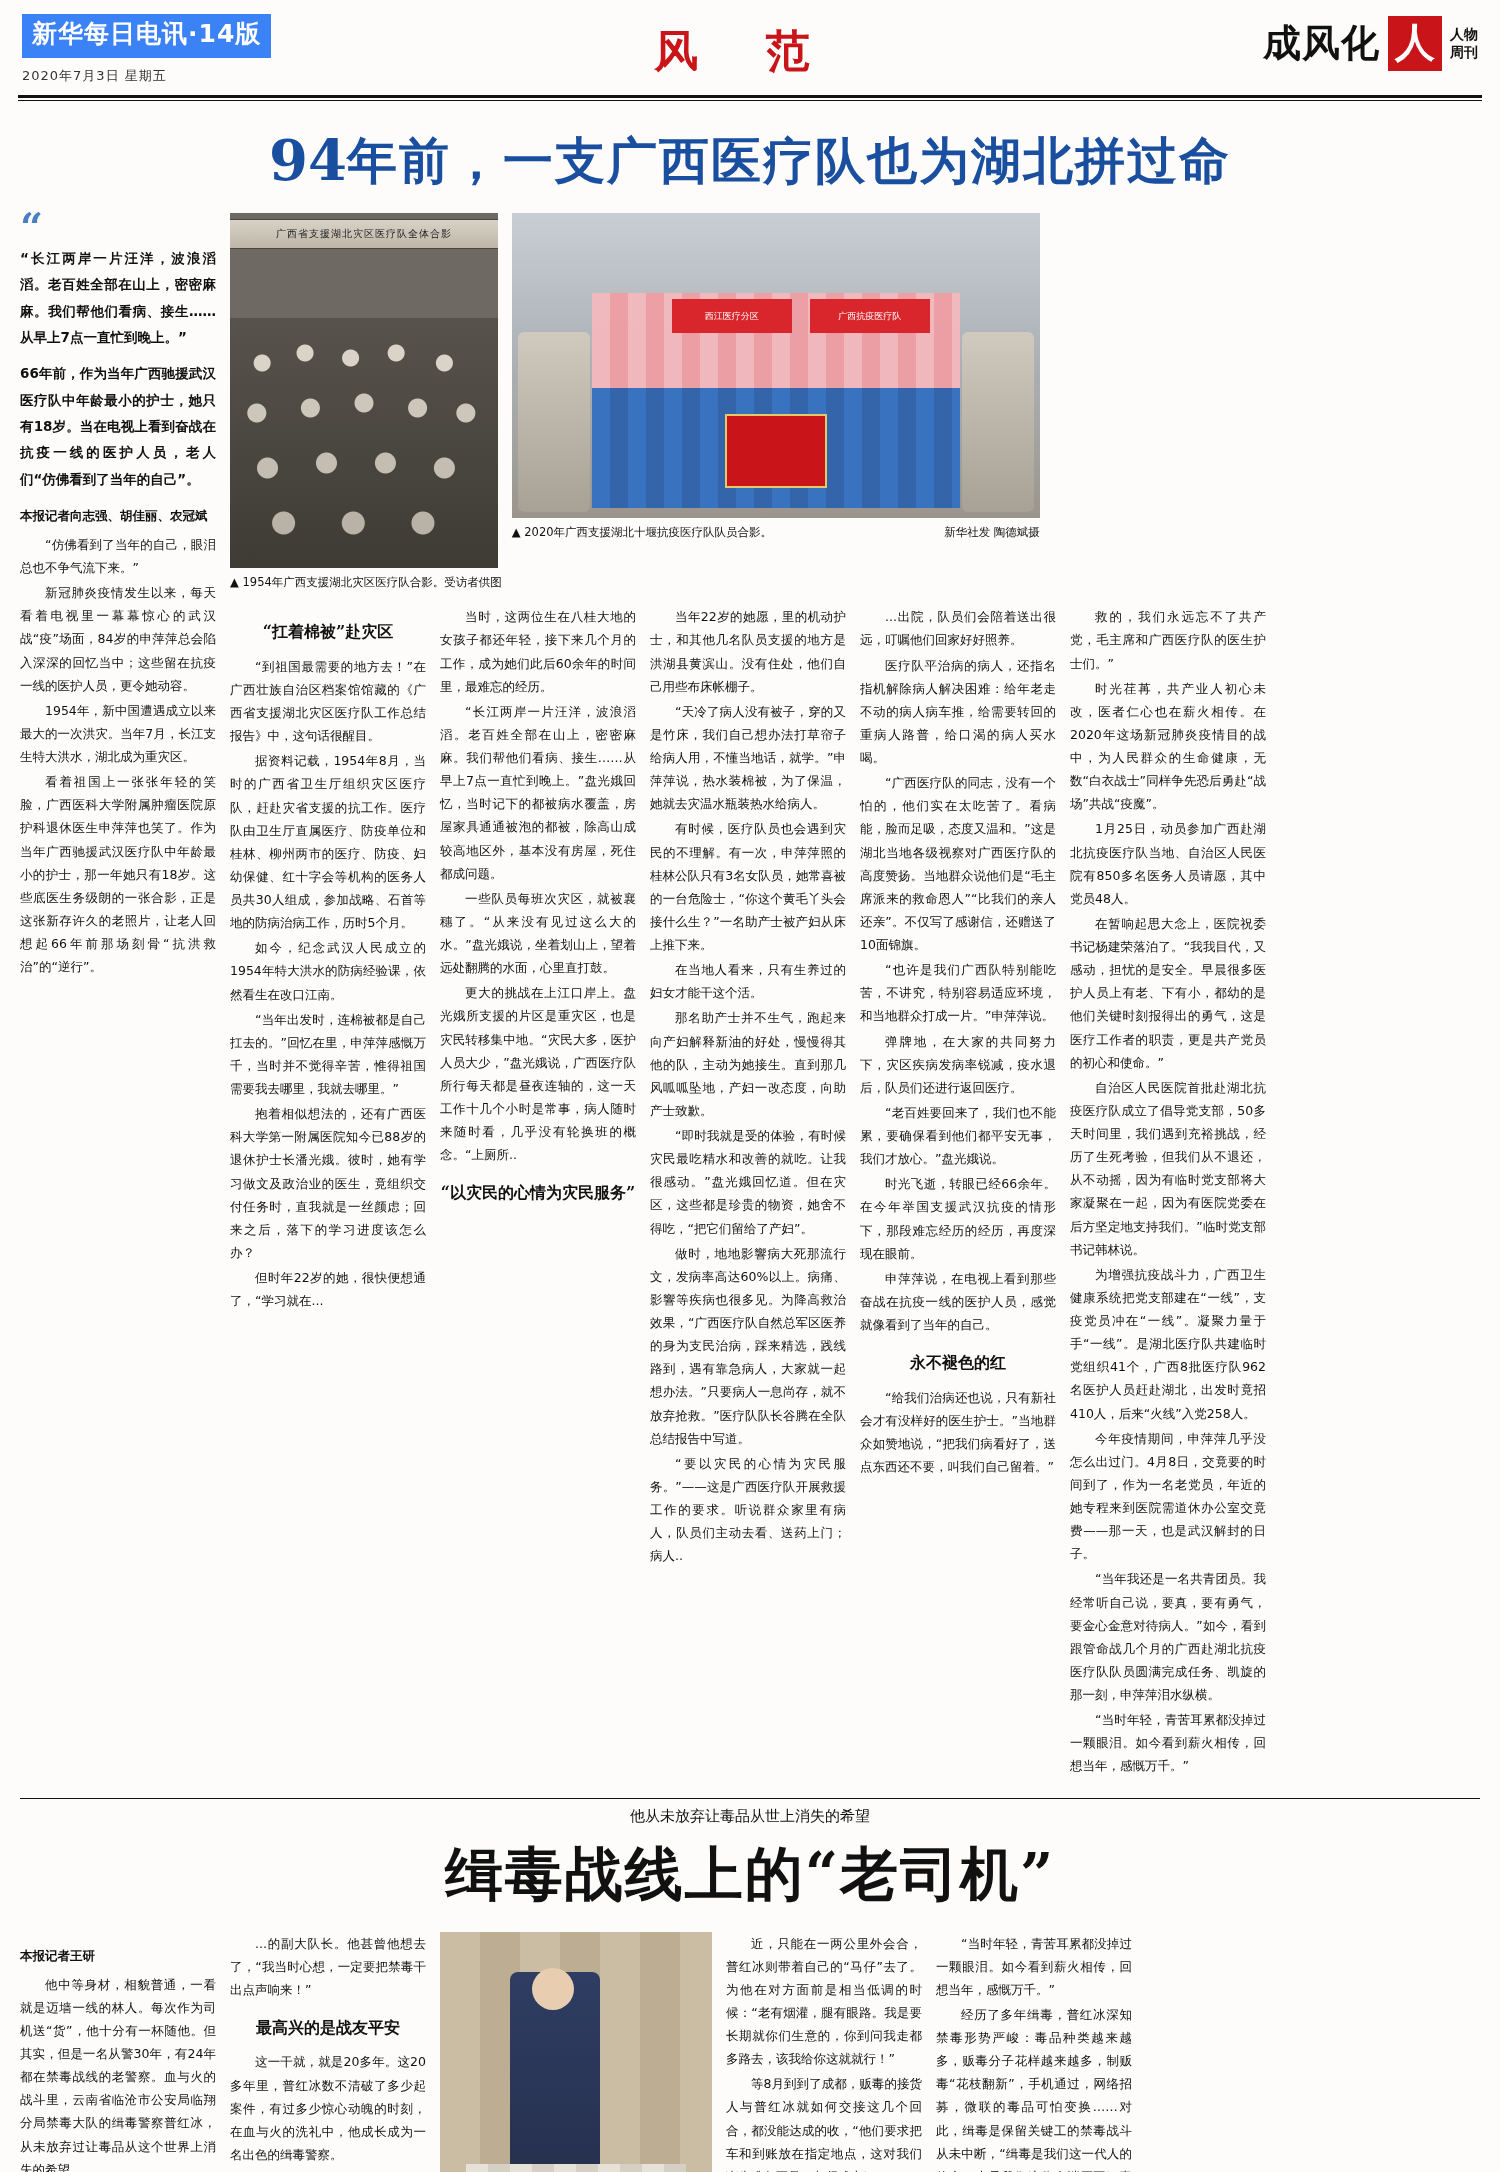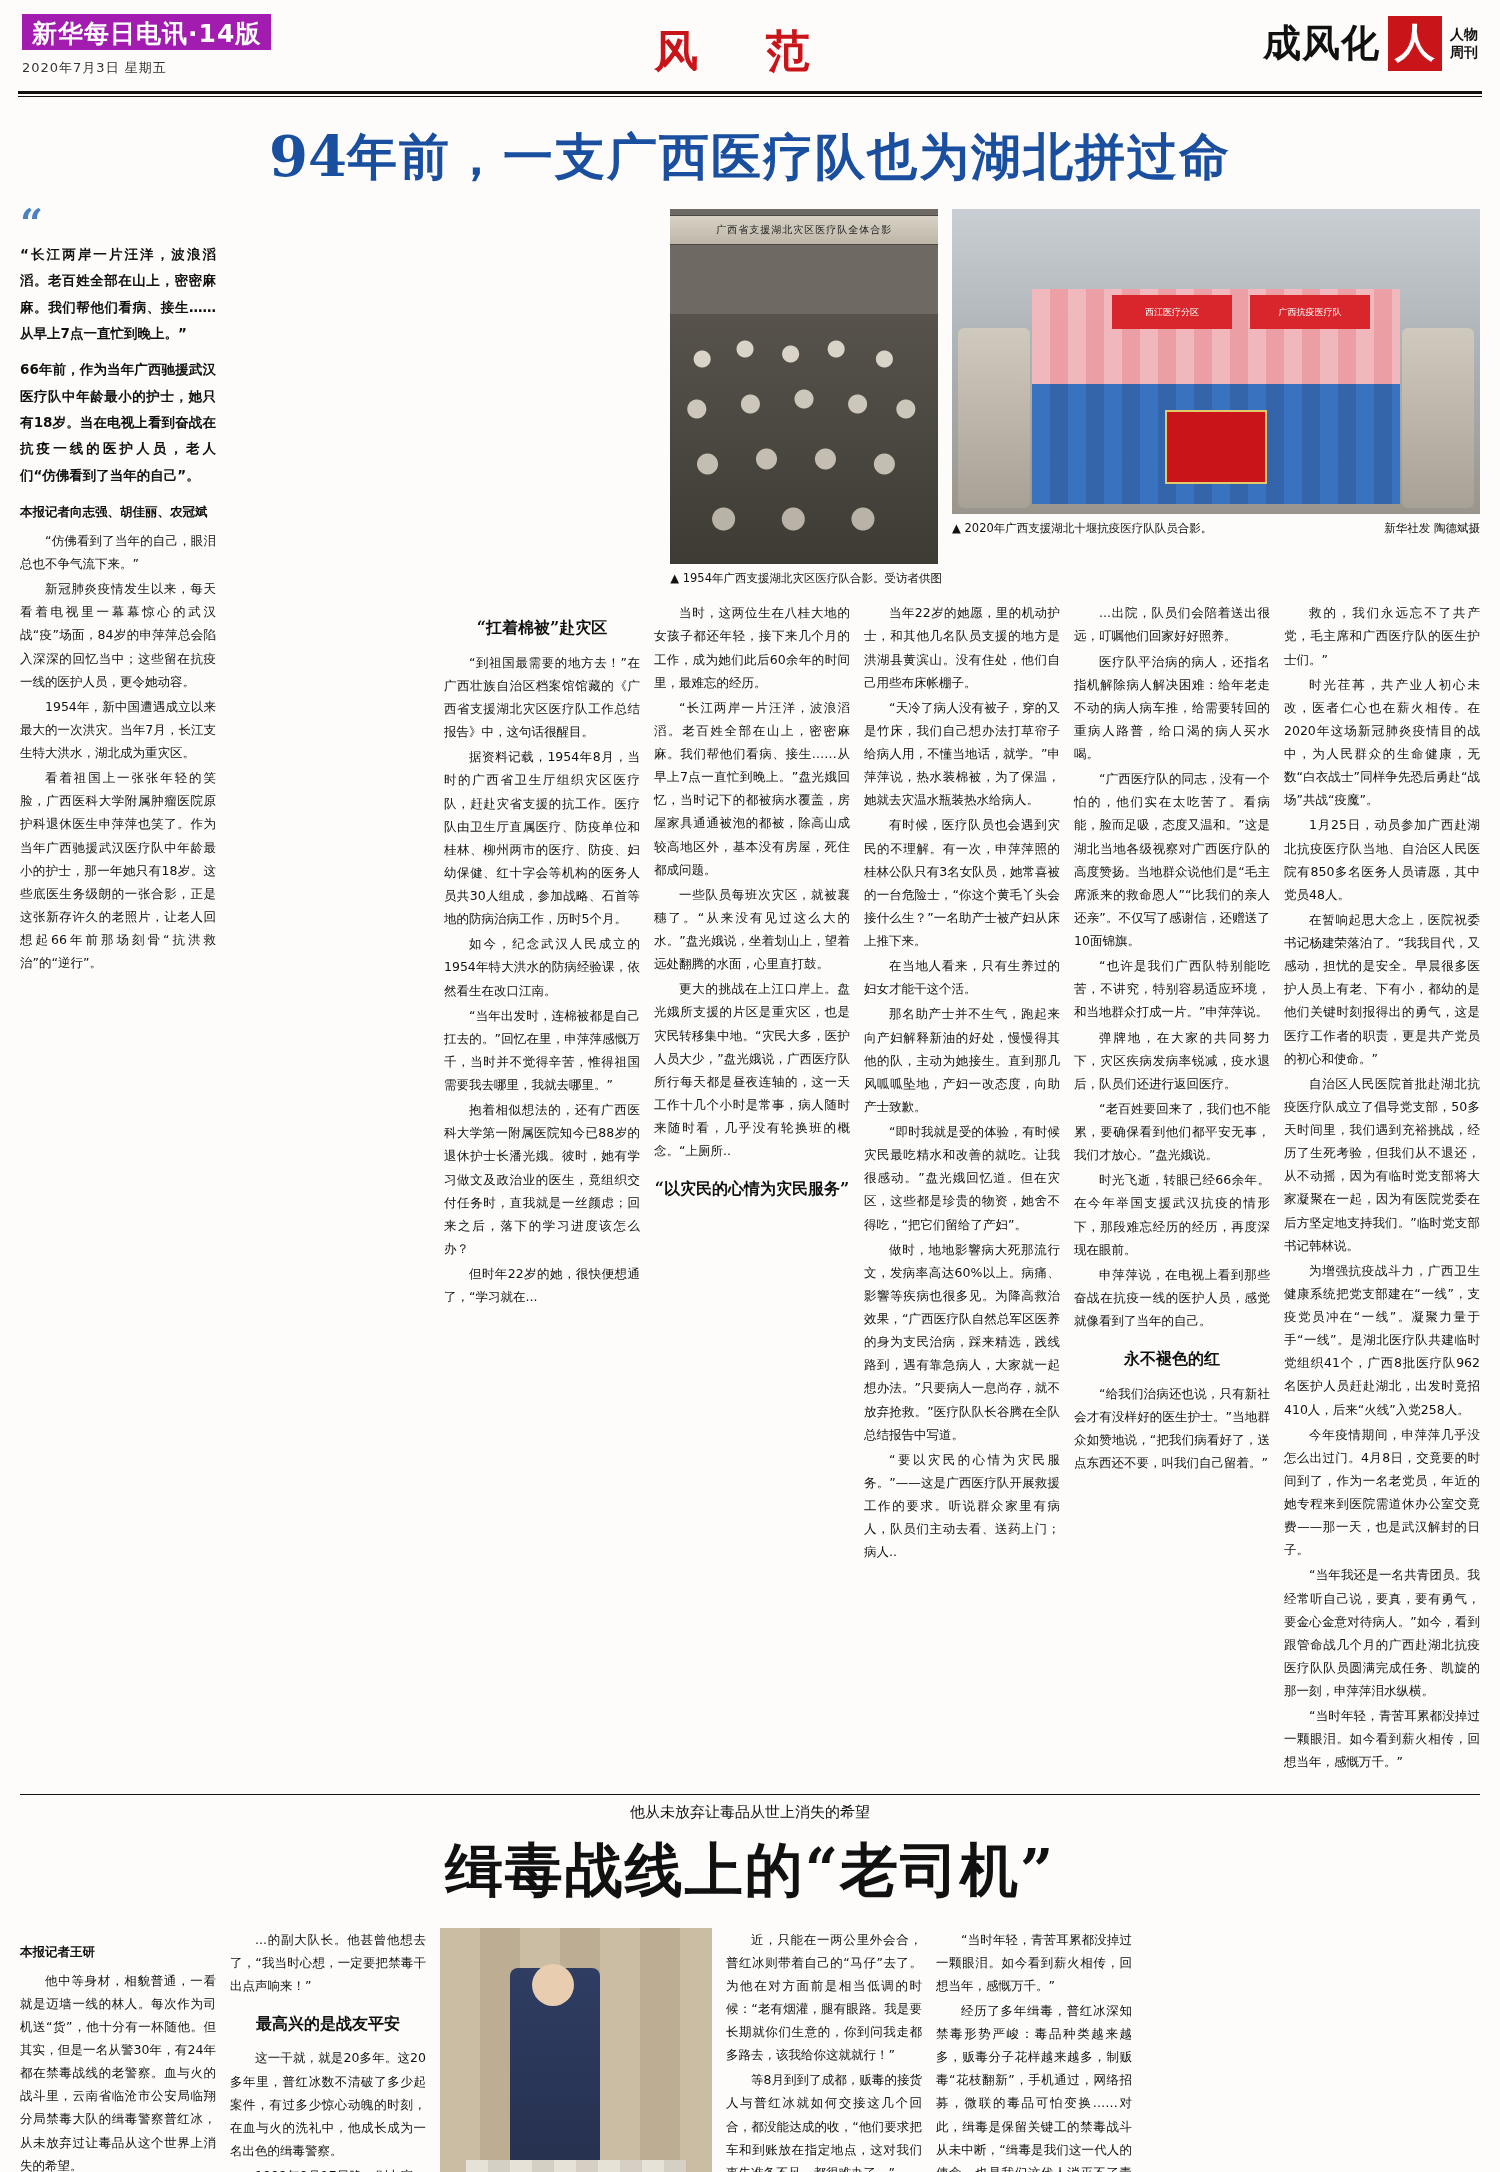--- a/index.html
+++ b/index.html
@@ -19,26 +19,26 @@
   
   .masthead{
     display:flex;
     align-items:flex-start;
     justify-content:space-between;
     padding:14px 22px 4px 22px;
   }
   .mh-left{width:330px;}
   .mh-title{
     display:inline-block;
-    background:#a21caf;
+    background:#3b82f6;
     color:#fff;
     font-size:25px;
     font-weight:bold;
     letter-spacing:1px;
-    padding:3px 10px 0 10px;
+    padding:3px 10px 8px 10px;
     font-family:"DejaVu Sans","Liberation Sans",sans-serif;
   }
   .mh-date{
     margin-top:9px;
     font-size:13px;
     color:#333;
     letter-spacing:1px;
   }
   .mh-center{
     flex:1;
@@ -152,21 +152,20 @@
     font-size:16px;
     font-weight:bold;
     text-align:center;
     margin:12px 0 8px 0;
     font-family:"DejaVu Serif","Liberation Serif",serif;
   }
   .photos{
     flex:1;
     display:flex;
     flex-direction:column;
-    align-items:flex-end;
   }
   .photo-row{
     display:flex;
     gap:10px;
   }
   .photo{
     position:relative;
     overflow:hidden;
     background:#888;
   }

